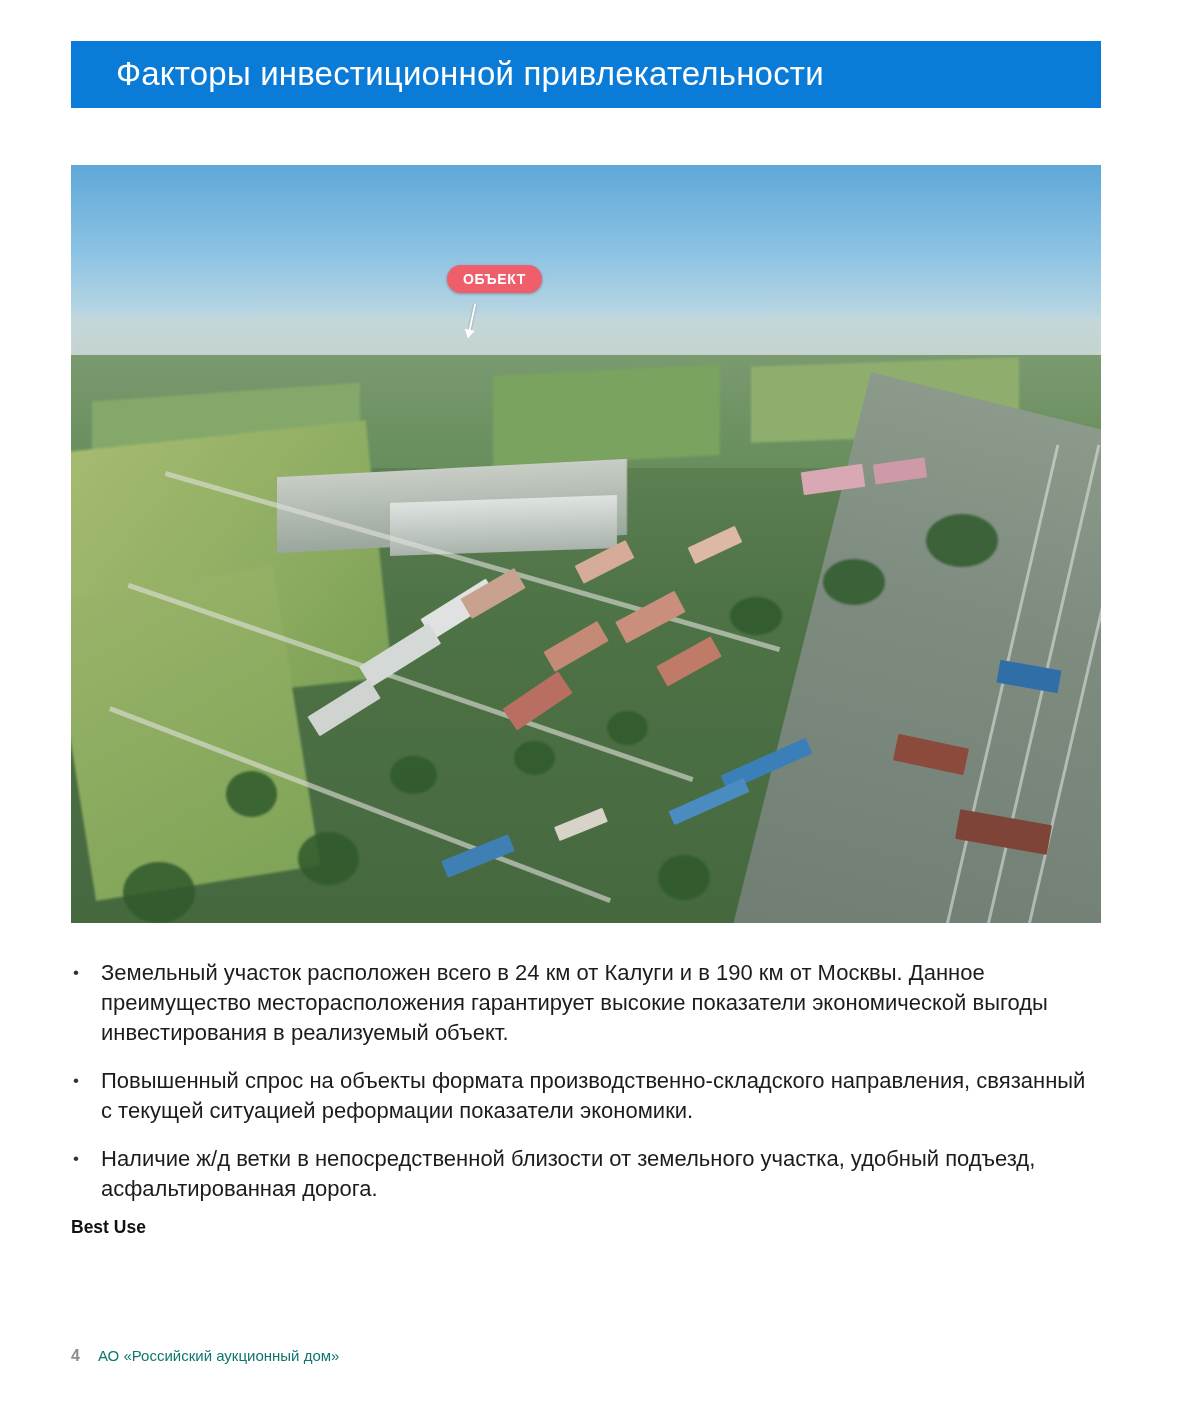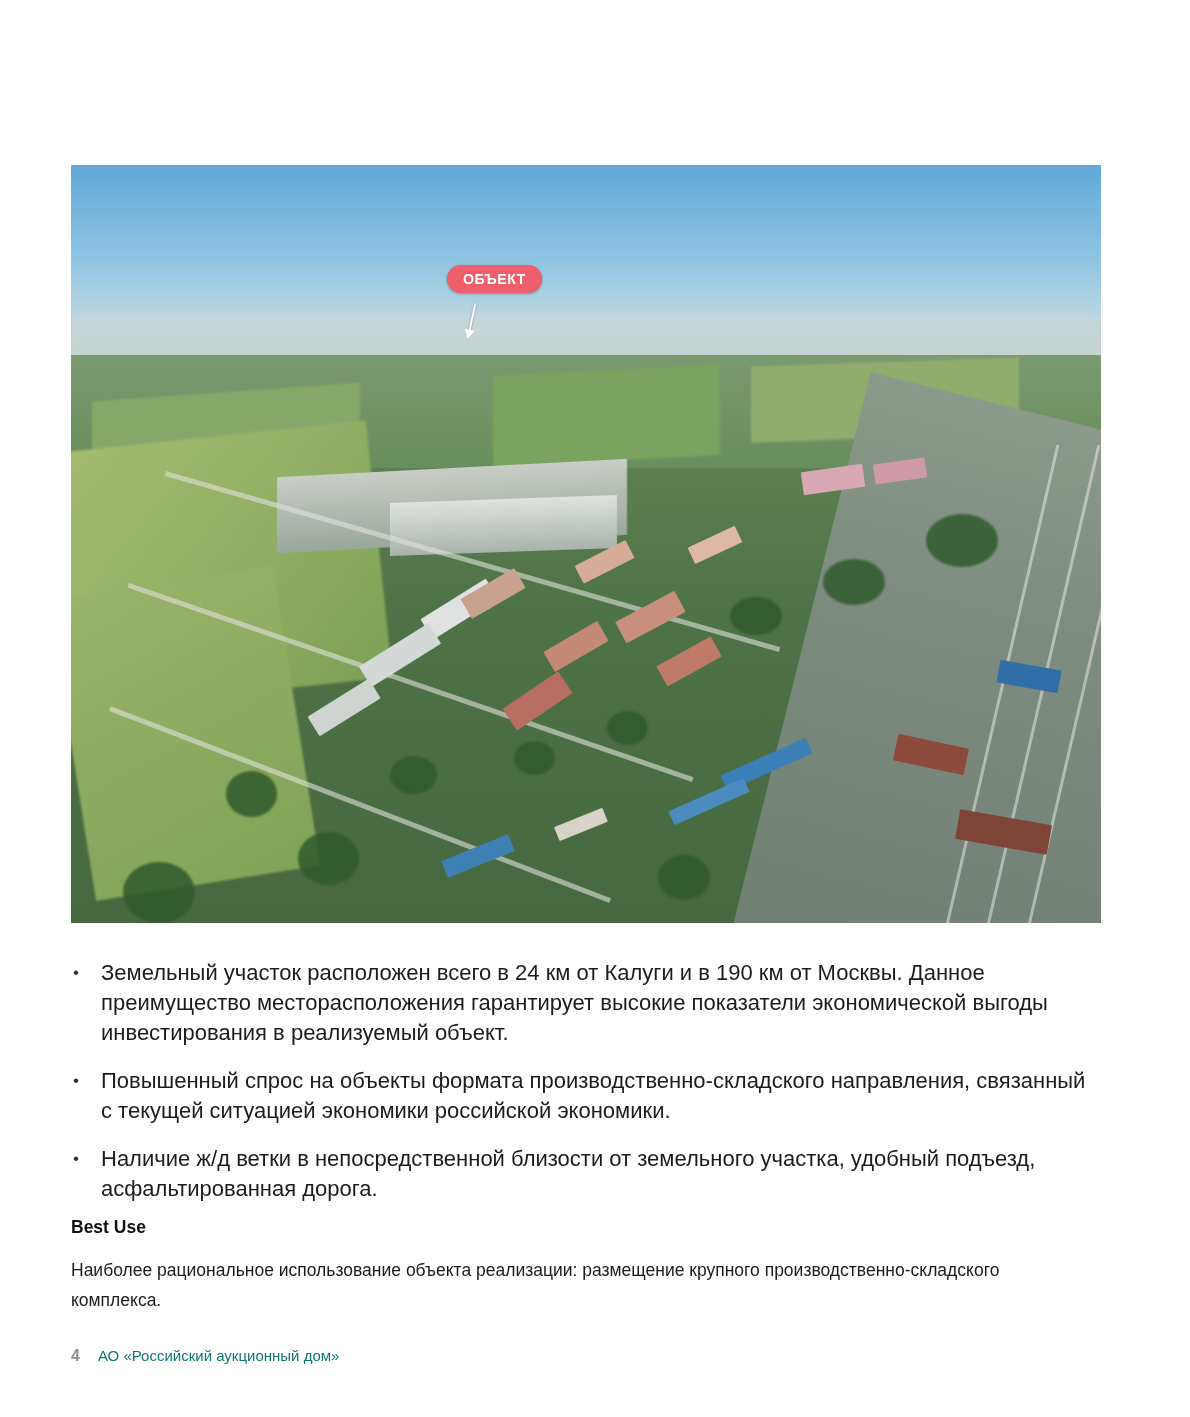--- a/index.html
+++ b/index.html
@@ -278,20 +278,23 @@
   .footer .company {
     font-size: 15px;
     color: #0f766e;
   }
 </style>
 </head>
 <body>
 
 <div class="page">
 
+  <div class="title-banner">
+    <div class="title-text">Факторы инвестиционной привлекательности</div>
+  </div>
 
   <div class="photo-wrap">
     <div class="photo">
       <div class="sky"></div>
       <div class="haze"></div>
       <div class="land-far"></div>
       <div class="field-a"></div>
       <div class="field-b"></div>
       <div class="field-c"></div>
       <div class="town"></div>
@@ -343,29 +346,28 @@
     </div>
   </div>
 
   <div class="bullets">
     <div class="bullet">
       <div class="dot">•</div>
       <div class="btext">Земельный участок расположен всего в 24 км от Калуги и в 190 км от Москвы. Данное преимущество месторасположения гарантирует высокие показатели экономической выгоды инвестирования в реализуемый объект.</div>
     </div>
     <div class="bullet">
       <div class="dot">•</div>
-      <div class="btext">Повышенный спрос на объекты формата производственно-складского направления, связанный с текущей ситуацией экономики российской экономики.</div>
+      <div class="btext">Повышенный спрос на объекты формата производственно-складского направления, связанный с текущей ситуацией реформации показатели экономики.</div>
     </div>
     <div class="bullet">
       <div class="dot">•</div>
       <div class="btext">Наличие ж/д ветки в непосредственной близости от земельного участка, удобный подъезд, асфальтированная дорога.</div>
     </div>
   </div>
 
   <div class="bestuse-head">Best Use</div>
-  <div class="bestuse-body">Наиболее рациональное использование объекта реализации: размещение  крупного производственно-складского комплекса.</div>
 
   <div class="footer">
     <div class="pagenum">4</div>
     <div class="company">АО «Российский аукционный дом»</div>
   </div>
 
 </div>
 
 </body></html>

